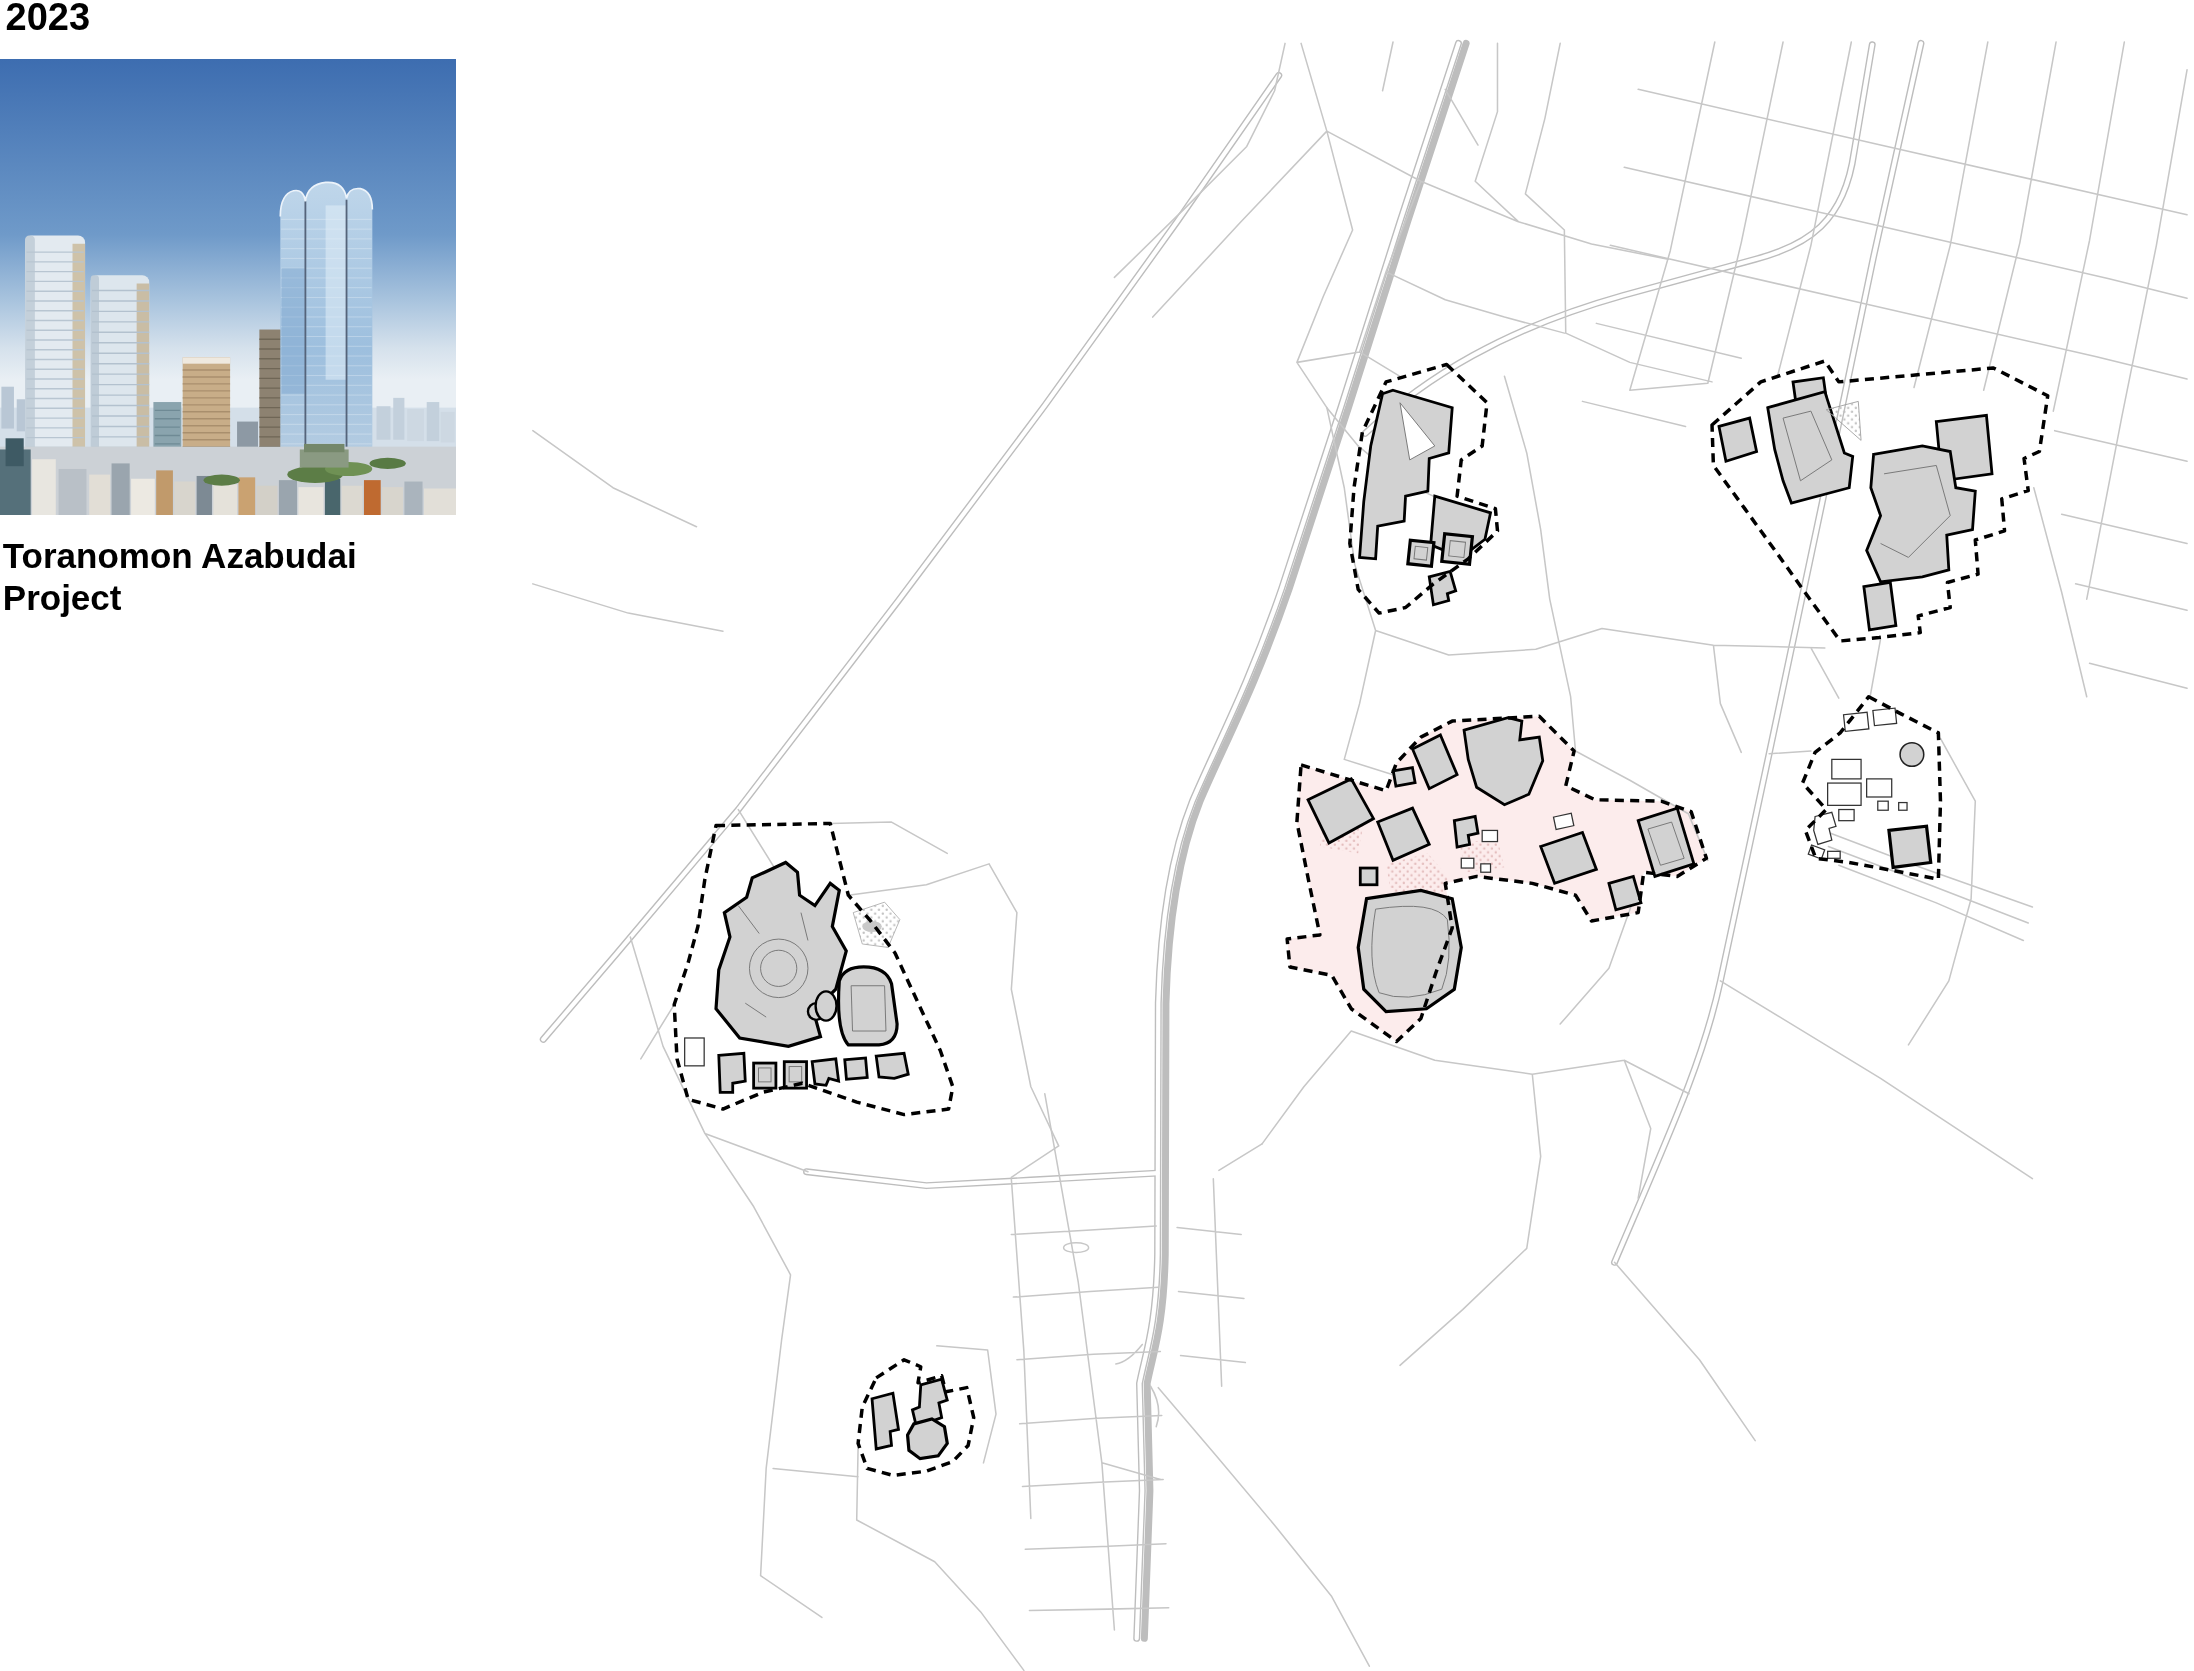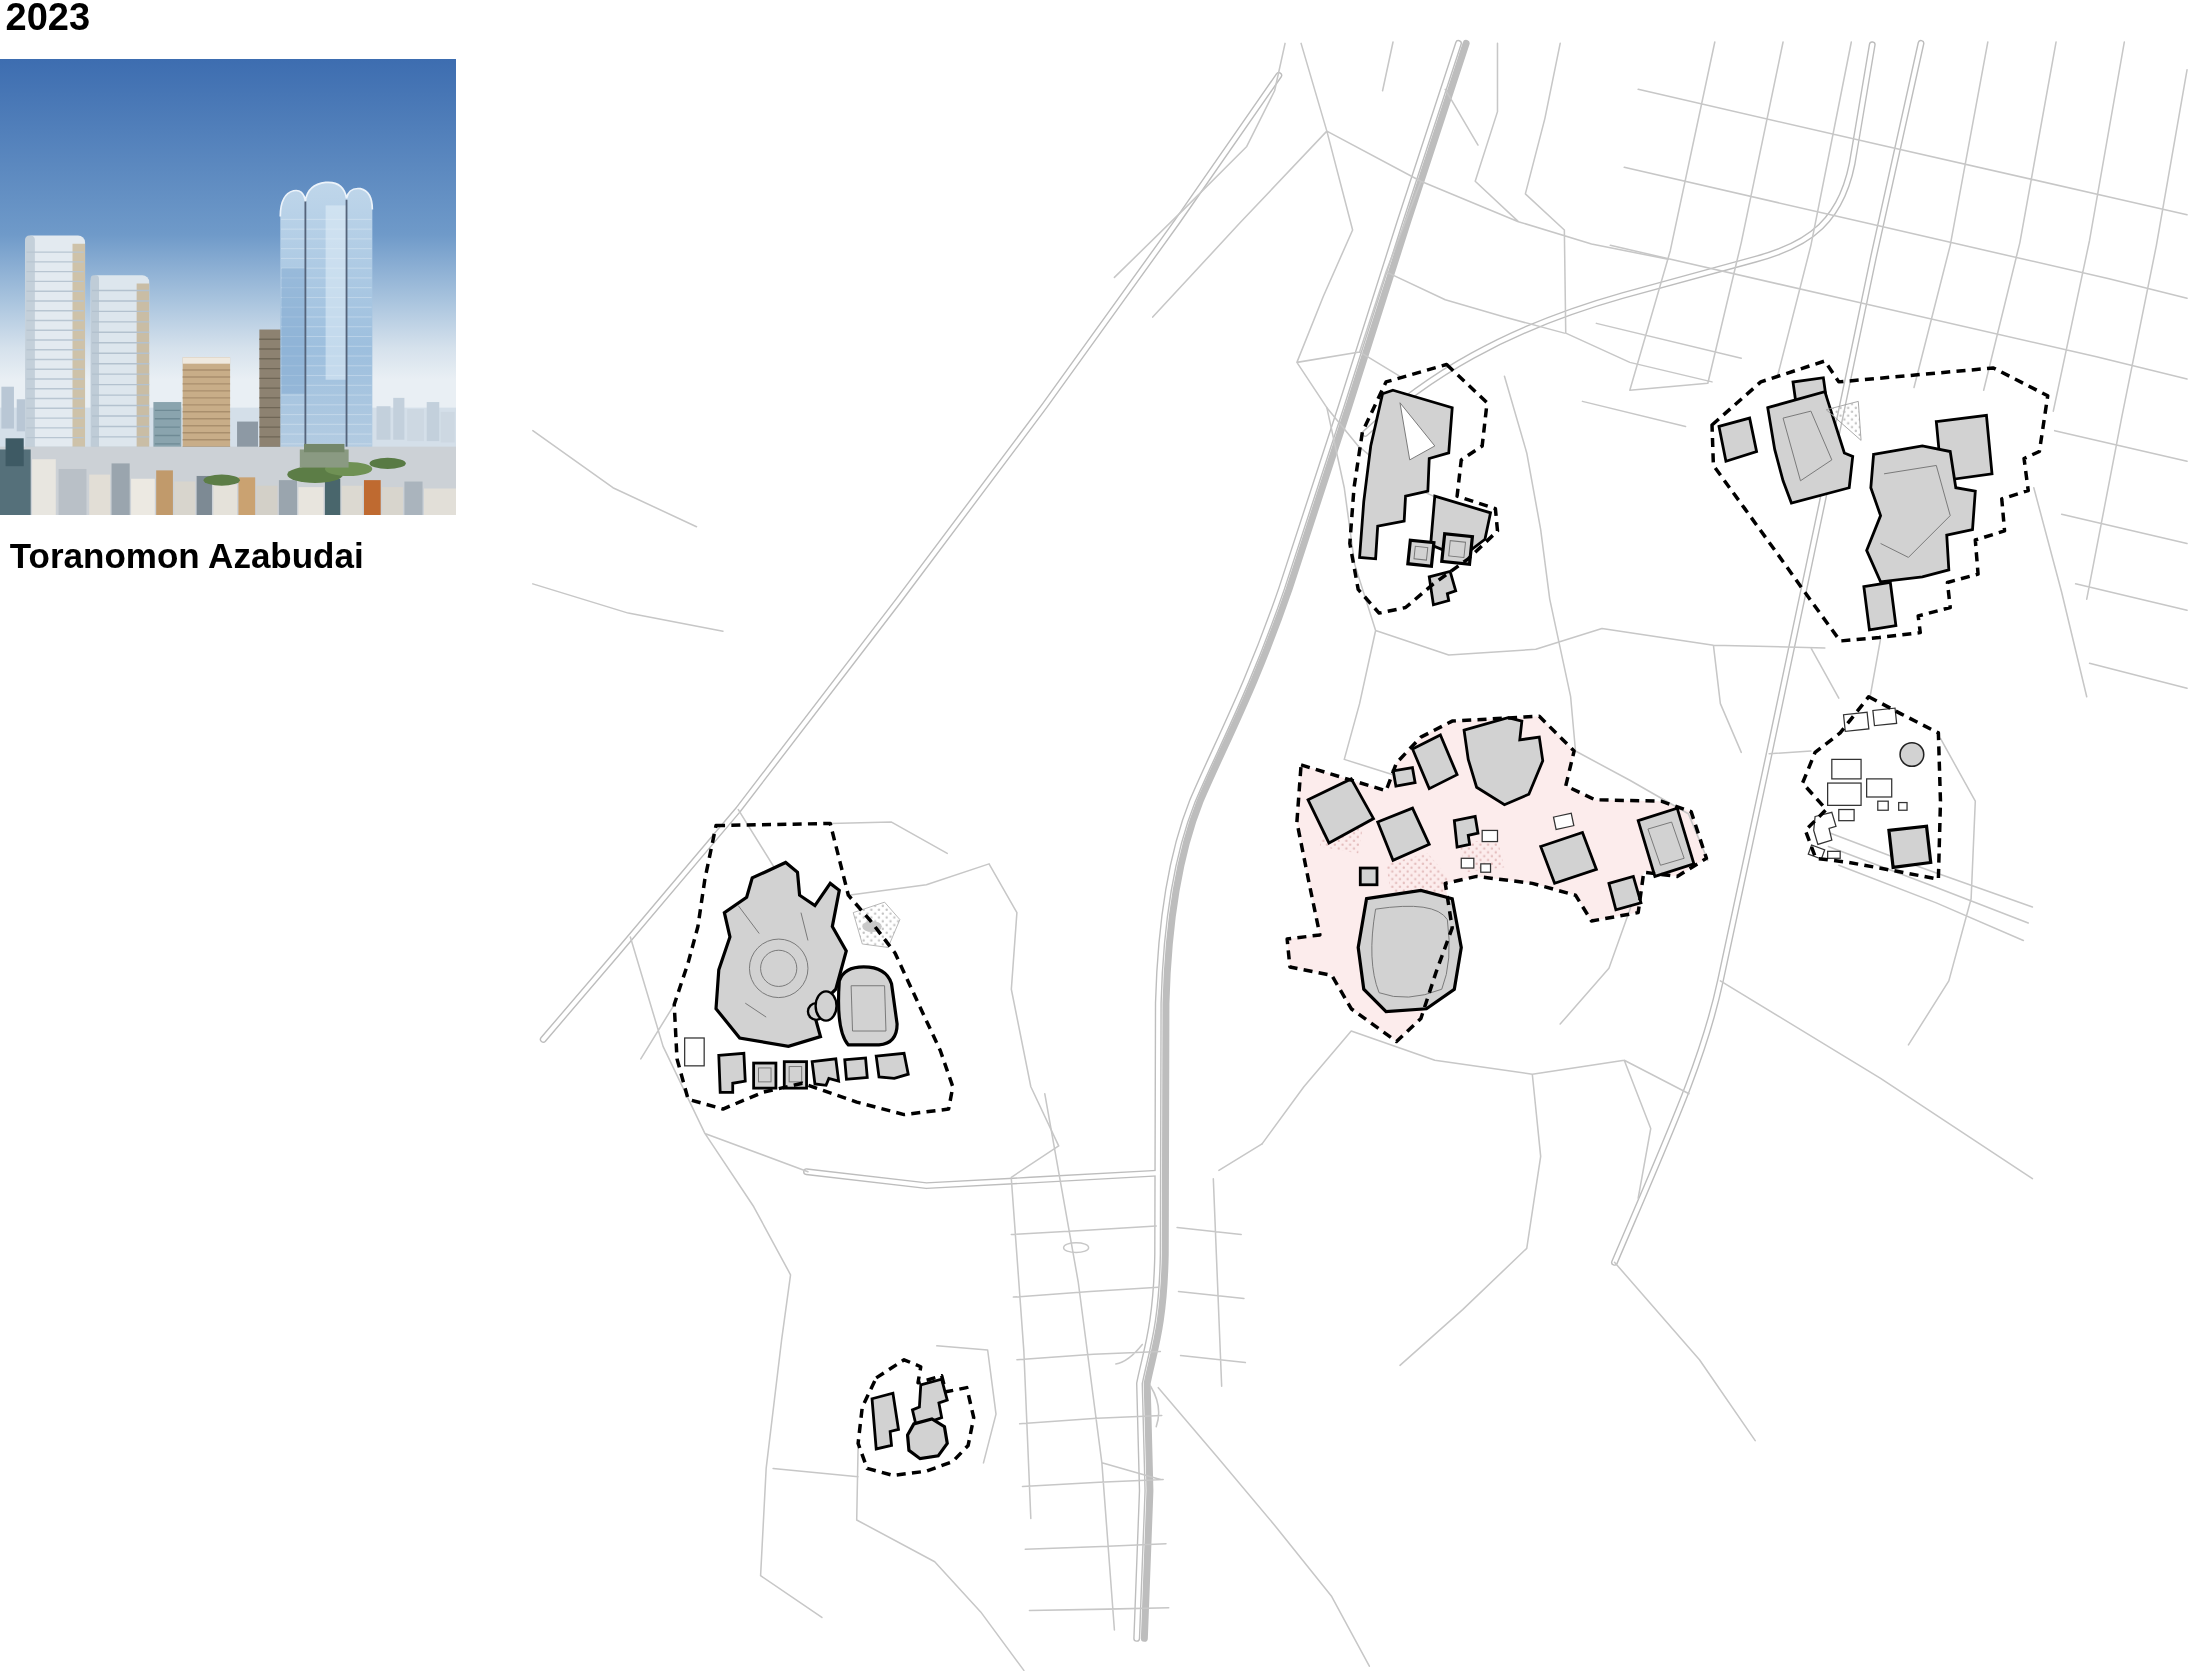--- a/index.html
+++ b/index.html
@@ -9,21 +9,21 @@
   }
   .year{
     position:absolute;left:5.6px;top:-4.2px;font-size:38px;font-weight:700;color:#000;
   }
   .photo{
     position:absolute;left:0;top:59px;width:456px;height:456px;overflow:hidden;
   }
   .photo svg{display:block}
   .caption{
     position:absolute;left:2.8px;top:535px;width:446px;
-    font-size:35px;font-weight:700;line-height:42px;color:#000;margin-left:7px;
+    font-size:35px;font-weight:700;line-height:42px;color:#000;
   }
   .map{position:absolute;left:0;top:0;width:2194px;height:1672px}
 
   
   .st{fill:none;stroke:#c7c7c7;stroke-width:2.2;stroke-linecap:round;stroke-linejoin:round}
   .case1{fill:none;stroke:#bdbdbd;stroke-width:10;stroke-linecap:round;stroke-linejoin:round}
   .case2{fill:none;stroke:#ffffff;stroke-width:6;stroke-linecap:round;stroke-linejoin:round}
   .bld{fill:#d2d2d2;stroke:#000;stroke-width:4;stroke-linejoin:miter}
   .bldT{fill:#d2d2d2;stroke:#000;stroke-width:4.6}
   .bldW{fill:#ffffff;stroke:#333;stroke-width:1.8}
@@ -142,20 +142,21 @@
       <ellipse cx="318" cy="604" rx="26" ry="8" fill="#5c7d46"></ellipse>
       <ellipse cx="556" cy="580" rx="26" ry="8" fill="#587a44"></ellipse>
       <rect x="430" y="560" width="70" height="26" fill="#8a9a82"></rect>
       <rect x="436" y="552" width="58" height="12" fill="#74876a"></rect>
     </g>
   </svg>
 </div>
 
 <div class="caption">
   <div>Toranomon Azabudai</div>
+  <div>Project</div>
 </div>
 
 <div class="map">
 <svg width="2194" height="1672" viewBox="0 0 3150 2400">
   <defs>
     <pattern id="pinkdots" width="11" height="11" patternUnits="userSpaceOnUse">
       <circle cx="2.5" cy="2.5" r="1.7" fill="#e3bcbc"></circle>
       <circle cx="8" cy="8" r="1.7" fill="#e3bcbc"></circle>
     </pattern>
     <pattern id="graydots" width="11" height="11" patternUnits="userSpaceOnUse">

